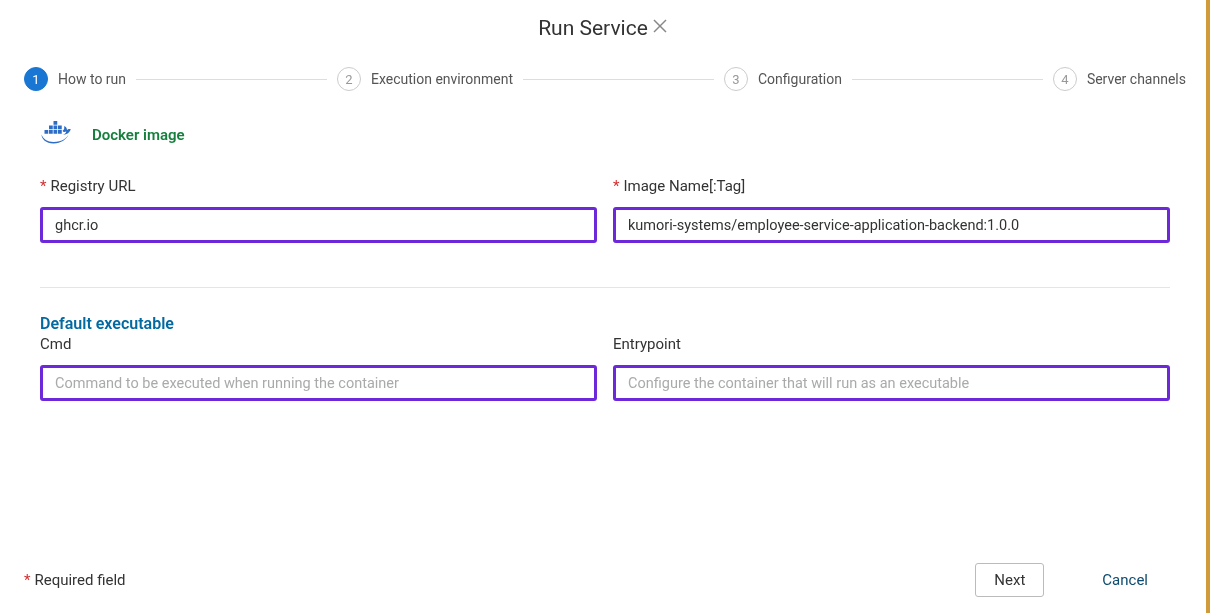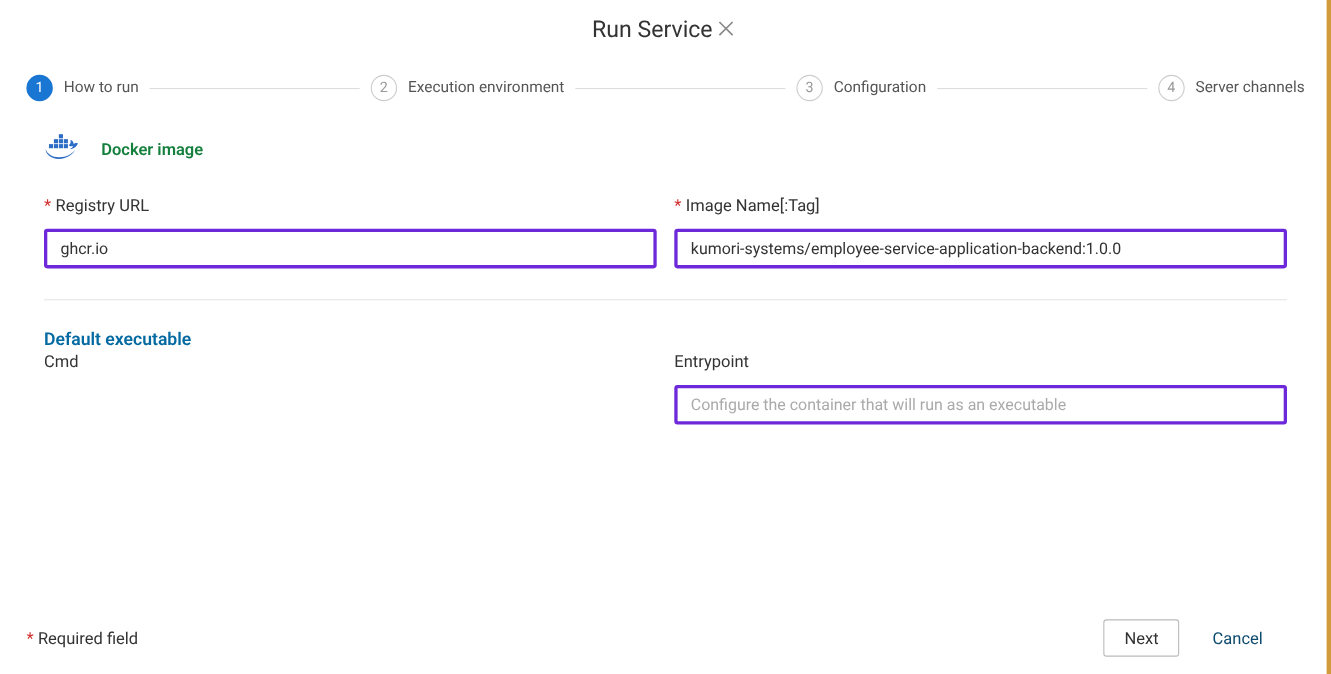--- a/index.html
+++ b/index.html
@@ -97,21 +97,21 @@
       height: 28px;
     }
     .section-title {
       font-size: 15px;
       font-weight: 600;
       color: #15803d;
     }
     .form-row {
       display: flex;
       gap: 16px;
-      margin-bottom: 28px;
+      margin-bottom: 44px;
     }
     .form-group {
       flex: 1;
       display: flex;
       flex-direction: column;
     }
     .form-label {
       font-size: 15px;
       color: #333;
       margin-bottom: 12px;
@@ -155,21 +155,21 @@
       align-items: center;
       padding: 14px 40px 16px 24px;
     }
     .required-note {
       font-size: 15px;
       color: #333;
       text-align: right;
     }
     .footer-actions {
       display: flex;
-      gap: 12px;
+      gap: 40px;
     }
     .btn {
       padding: 7px 18px;
       font-size: 15px;
       border-radius: 3px;
       cursor: pointer;
       font-family: inherit;
     }
     .btn-primary {
       background: #fff;
@@ -257,20 +257,21 @@
     </div>
   </div>
 
   <div class="divider"></div>
 
   <div class="subsection-title">Default executable</div>
 
   <div class="form-row">
     <div class="form-group">
       <label class="form-label">Cmd</label>
+      <input type="text" class="form-input" placeholder="Command to be executed when running the container" style="">
     </div>
     <div class="form-group">
       <label class="form-label">Entrypoint</label>
       <input type="text" class="form-input" placeholder="Configure the container that will run as an executable" style="">
     </div>
   </div>
 
 </div>
 
 <div class="footer">

